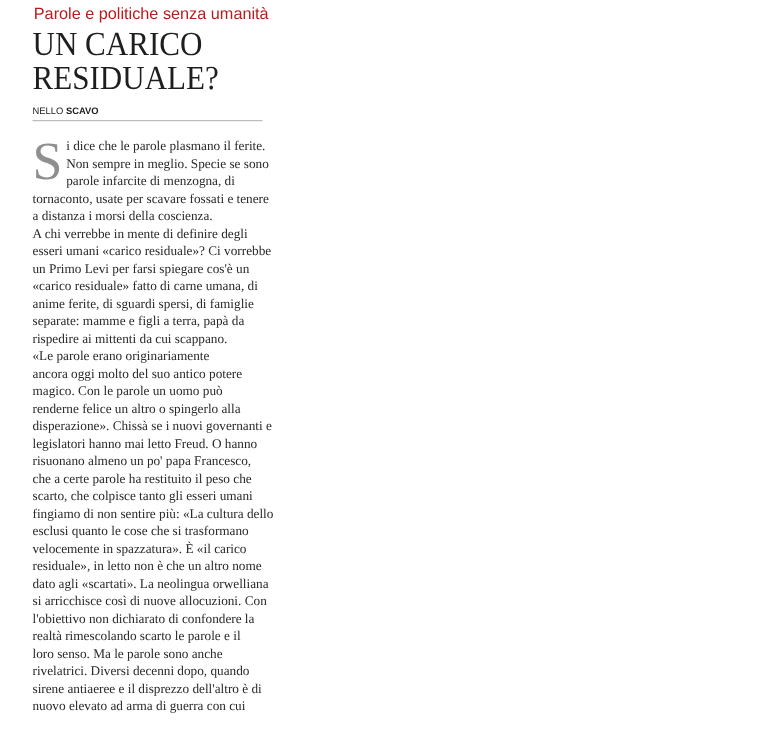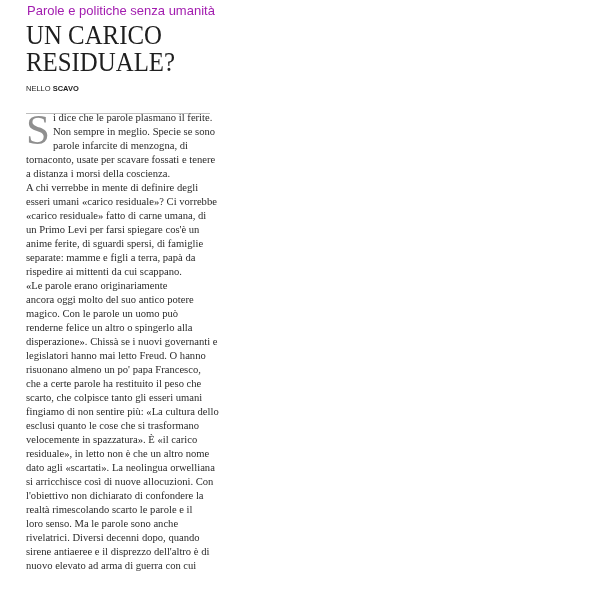--- a/index.html
+++ b/index.html
@@ -1,33 +1,33 @@
 <!DOCTYPE html>
 <html><head>
 <meta charset="utf-8">
 <style>
   html, body { margin: 0; padding: 0; background: #ffffff; }
   body { width: 608px; height: 600px; position: relative; overflow: hidden; }
   .kicker {
     position: absolute; left: 27px; top: 3px;
     font-family: "Liberation Sans", sans-serif;
-    font-size: 13px; color: #a21caf; letter-spacing: 0; text-align: center;
+    font-size: 13px; color: #b91c1c; letter-spacing: 0; text-align: center;
   }
   .title {
     position: absolute; left: 26px; top: 22px; width: 220px;
     font-family: "Liberation Serif", serif;
     font-size: 27px; line-height: 27px; color: #1e1e1e;
     transform: scaleX(0.92); transform-origin: left top;
     margin: 0; font-weight: normal;
   }
   .byline {
     position: absolute; left: 26px; top: 84px; width: 184px;
     font-family: "Liberation Sans", sans-serif;
     font-size: 7.5px; color: #222; letter-spacing: 0;
-    border-bottom: 1px solid #bdbdbd; padding-bottom: 20px;
+    border-bottom: 1px solid #bdbdbd; padding-bottom: 3px;
   }
   .byline .surname { font-weight: bold; }
   .body {
     position: absolute; left: 26px; top: 111px; width: 202px;
     font-family: "Liberation Serif", serif;
     font-size: 10.6px; line-height: 14px; color: #2a2a2a;
   }
   .body p { margin: 0; white-space: nowrap; }
   .dropcap {
     float: left; font-family: "Liberation Serif", serif;
@@ -52,22 +52,22 @@
 
 <div class="body">
   <span class="dropcap">S</span>
   <p>i dice che le parole plasmano il ferite.</p>
   <p>Non sempre in meglio. Specie se sono</p>
   <p>parole infarcite di menzogna, di</p>
   <p style="clear:left">tornaconto, usate per scavare fossati e tenere</p>
   <p>a distanza i morsi della coscienza.</p>
   <p>A chi verrebbe in mente di definire degli</p>
   <p>esseri umani «carico residuale»? Ci vorrebbe</p>
+  <p>un Primo Levi per farsi spiegare cos'è un</p>
   <p>«carico residuale» fatto di carne umana, di</p>
-  <p>un Primo Levi per farsi spiegare cos'è un</p>
   <p>anime ferite, di sguardi spersi, di famiglie</p>
   <p>separate: mamme e figli a terra, papà da</p>
   <p>rispedire ai mittenti da cui scappano.</p>
   <p>«Le parole erano originariamente</p>
   <p>ancora oggi molto del suo antico potere</p>
   <p>magico. Con le parole un uomo può</p>
   <p>renderne felice un altro o spingerlo alla</p>
   <p>disperazione». Chissà se i nuovi governanti e</p>
   <p>legislatori hanno mai letto Freud. O hanno</p>
   <p>risuonano almeno un po' papa Francesco,</p>

